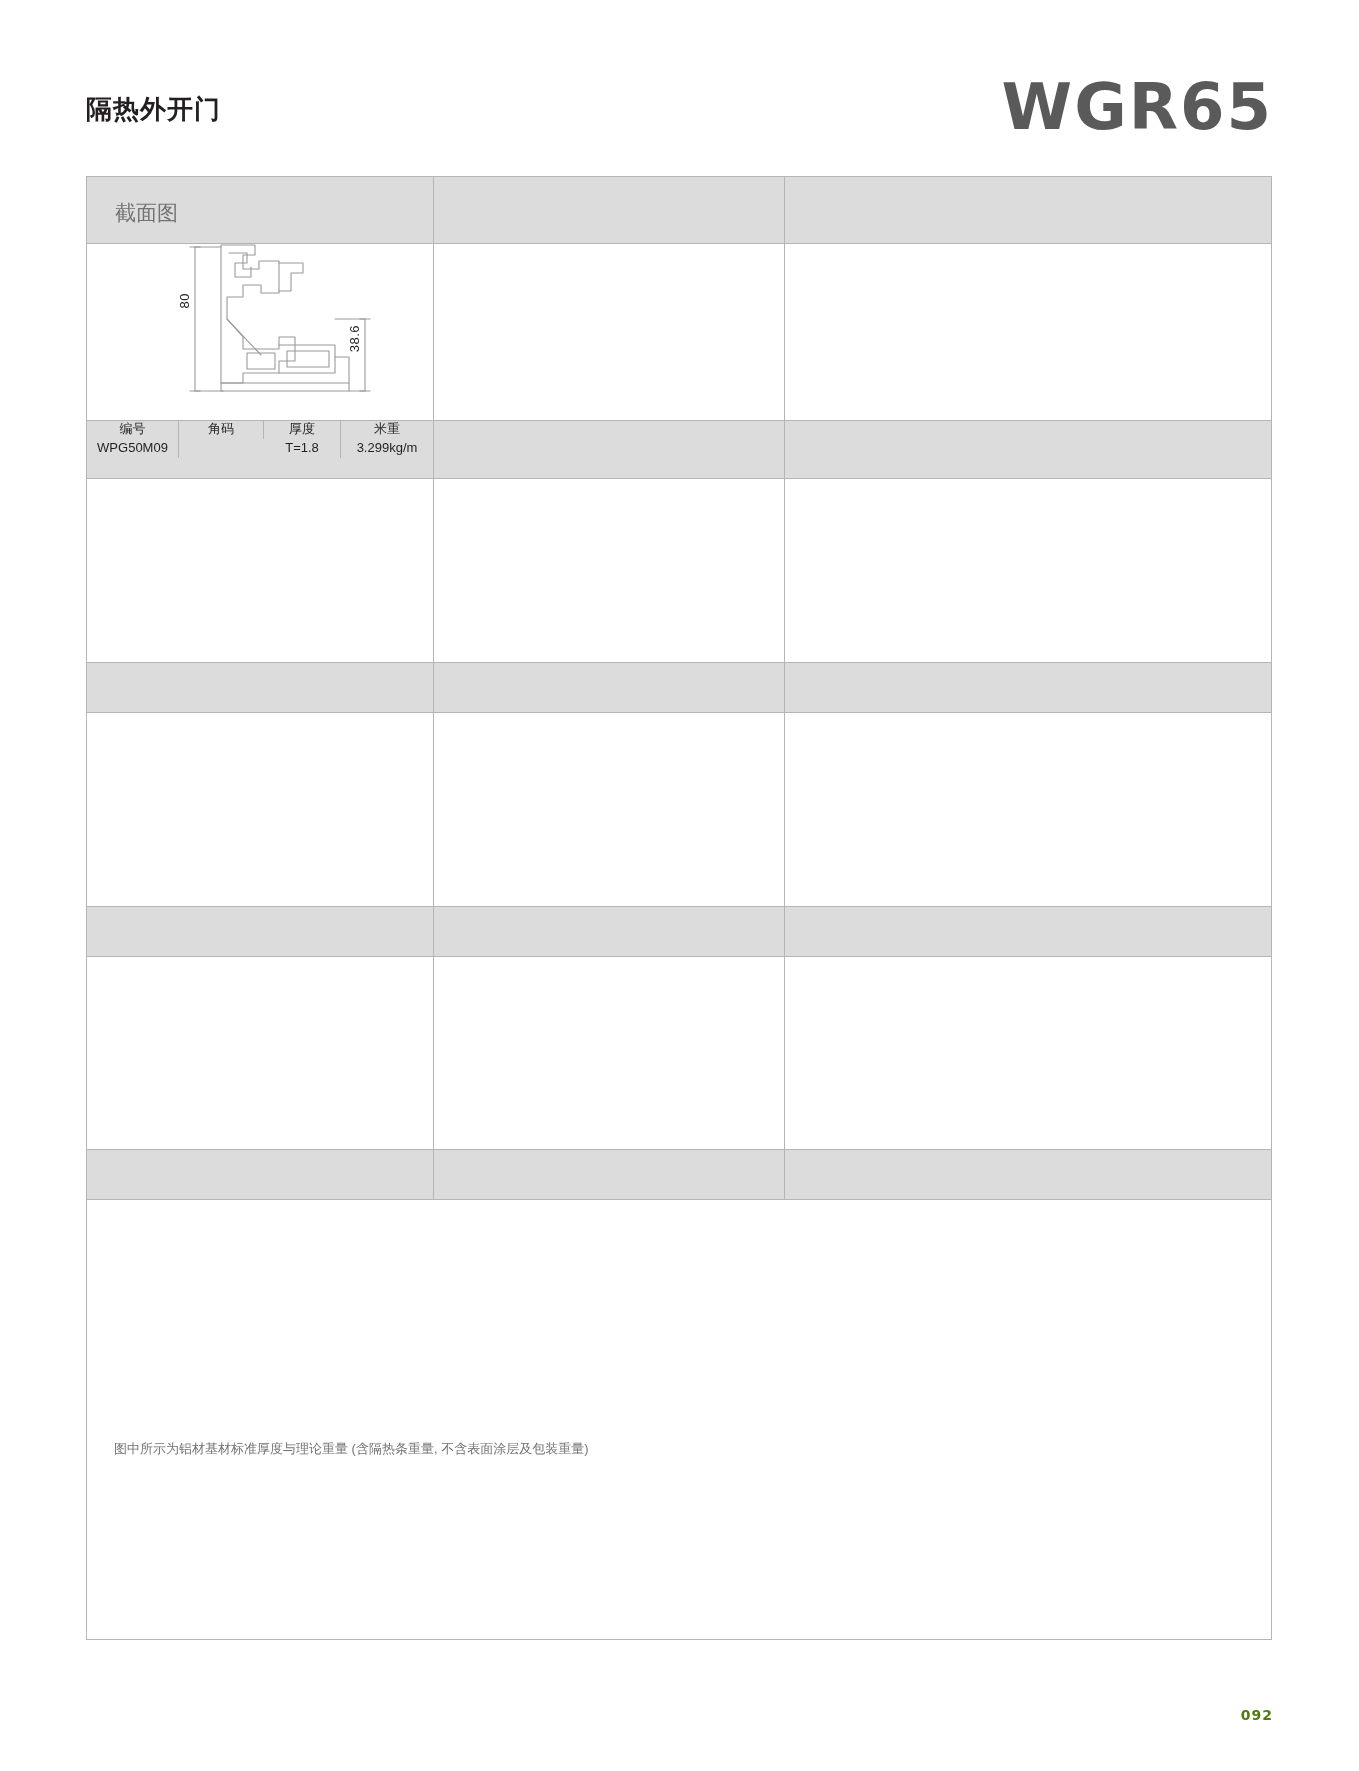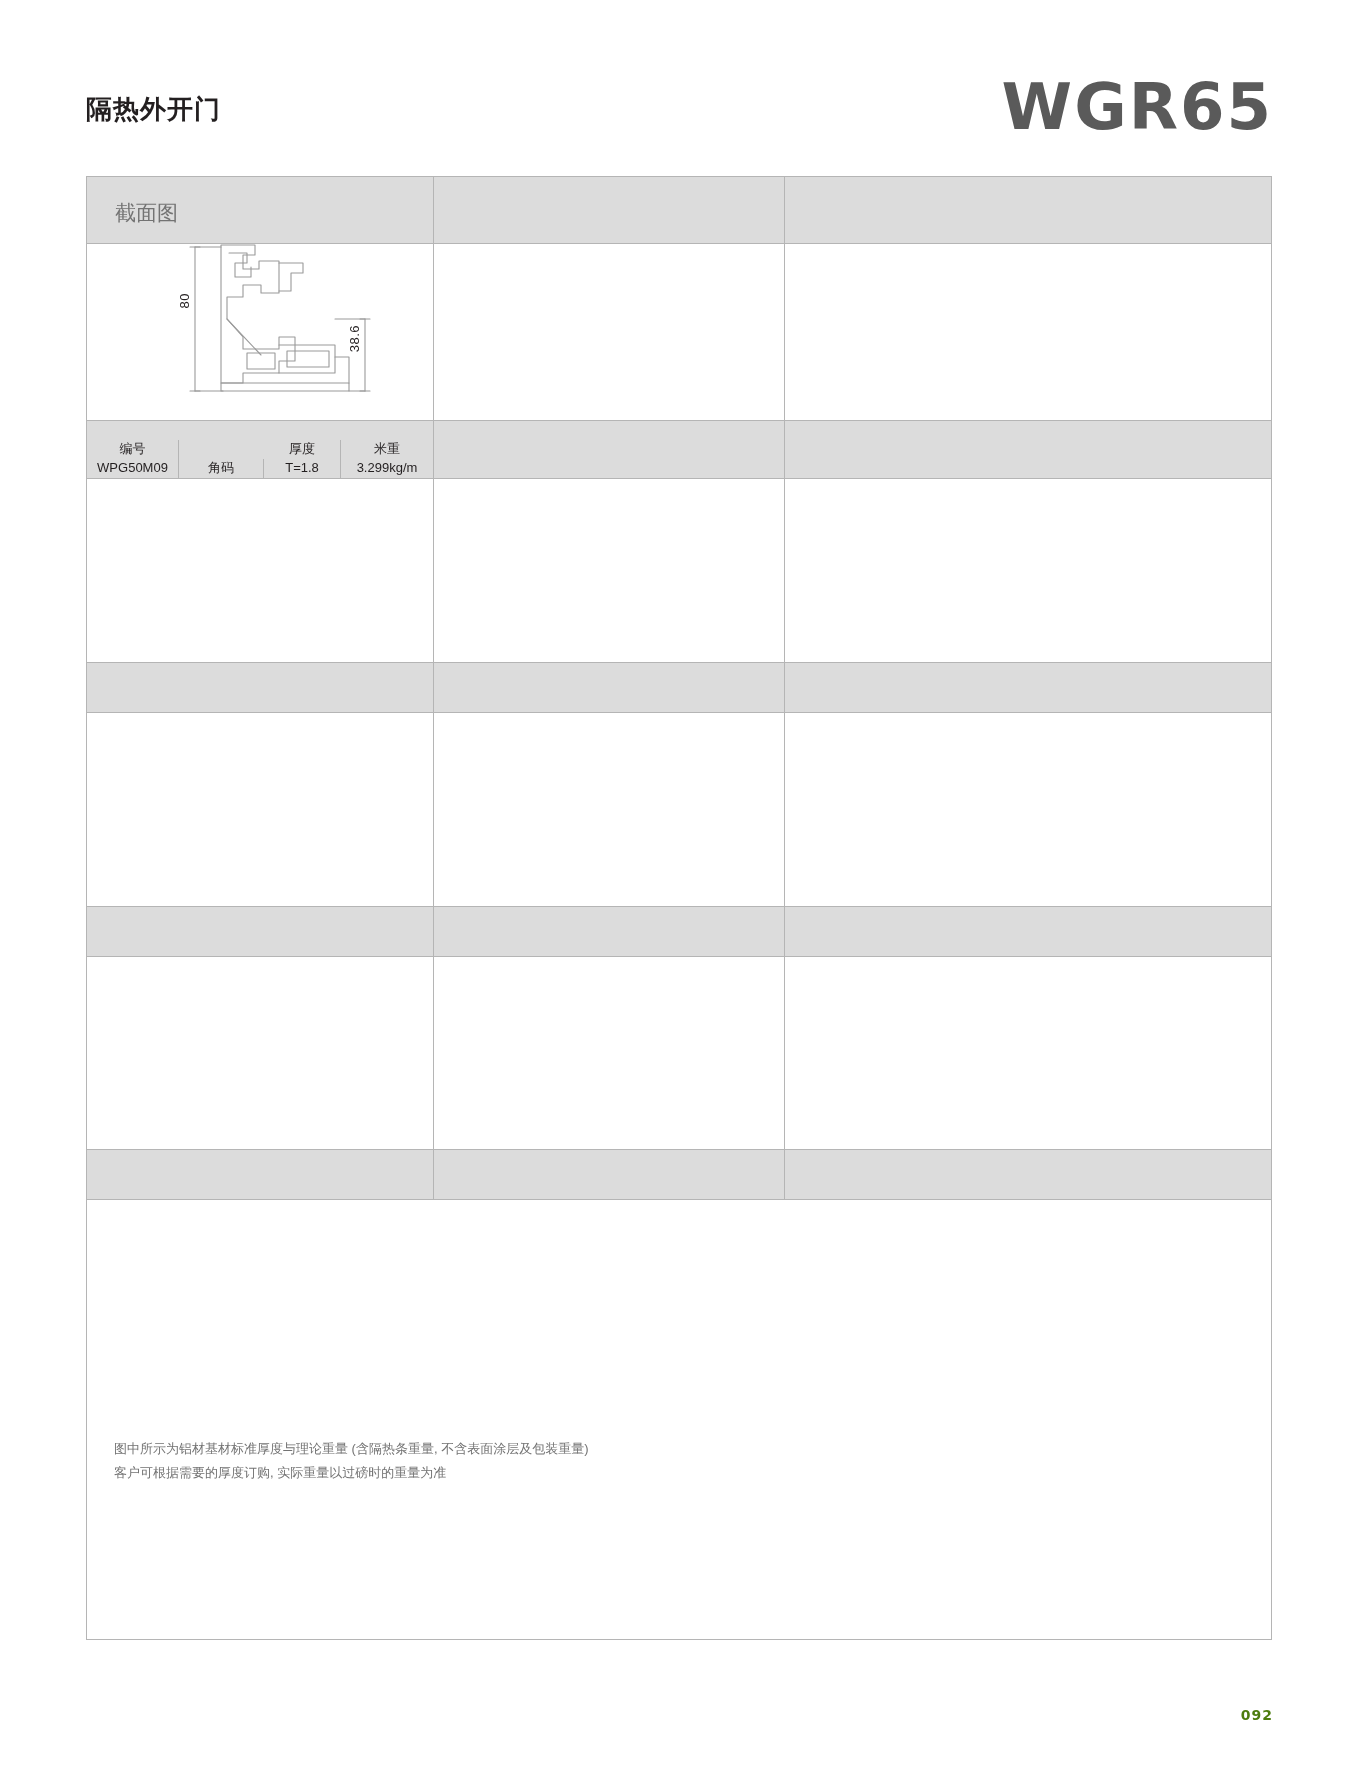--- a/index.html
+++ b/index.html
@@ -88,21 +88,21 @@
     position: absolute;
     font-size: 21px;
     color: #737373;
     white-space: nowrap;
   }
 
   
   .spec-table {
     position: absolute;
     display: flex;
-    align-items: flex-end;
+    align-items: flex-start;
     height: 58px;
   }
   .spec-cell {
     border-right: 1px solid #b5b5b5;
     display: flex;
     flex-direction: column;
     align-items: center;
     justify-content: center;
     font-size: 13px;
     line-height: 1.45;
@@ -231,28 +231,27 @@
         <span class="l2">WPG50M09</span>
       </div>
       <div class="spec-cell" style="width:85px;">
         <span class="l1">角码</span>
         <span class="l2"></span>
       </div>
       <div class="spec-cell" style="width:77px;">
         <span class="l1">厚度</span>
         <span class="l2">T=1.8</span>
       </div>
-      <div class="spec-cell" style="width:92px;margin-top:28px;">
+      <div class="spec-cell" style="width:92px;">
         <span class="l1">米重</span>
         <span class="l2">3.299kg/m</span>
       </div>
     </div>
 
   </div>
 
   <div class="footnote">
     <div>图中所示为铝材基材标准厚度与理论重量 (含隔热条重量, 不含表面涂层及包装重量)</div>
-    <div>客户可根据需要的厚度订购, 实际重量以过磅时的重量为准</div>
   </div>
 
   <div class="page-number">092</div>
 
 </div>
 
 </body></html>

